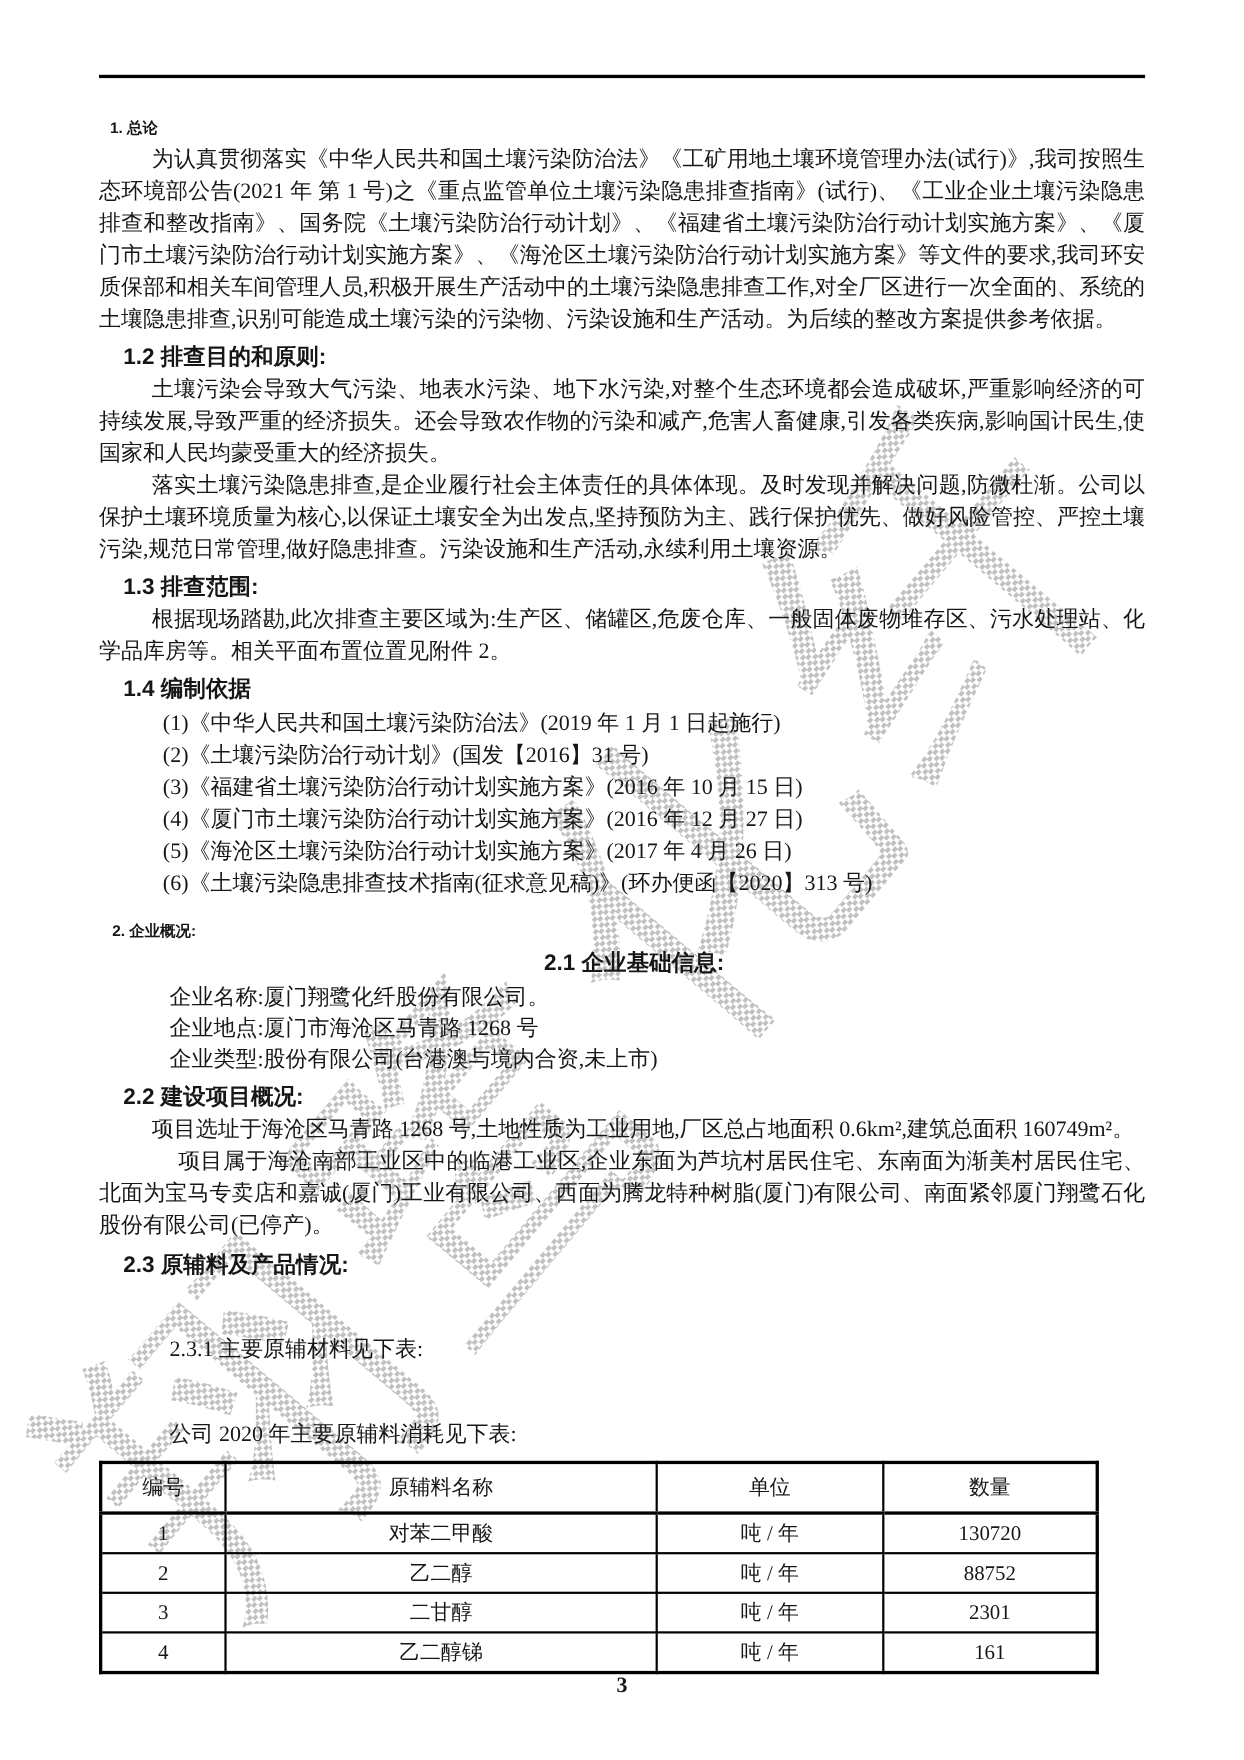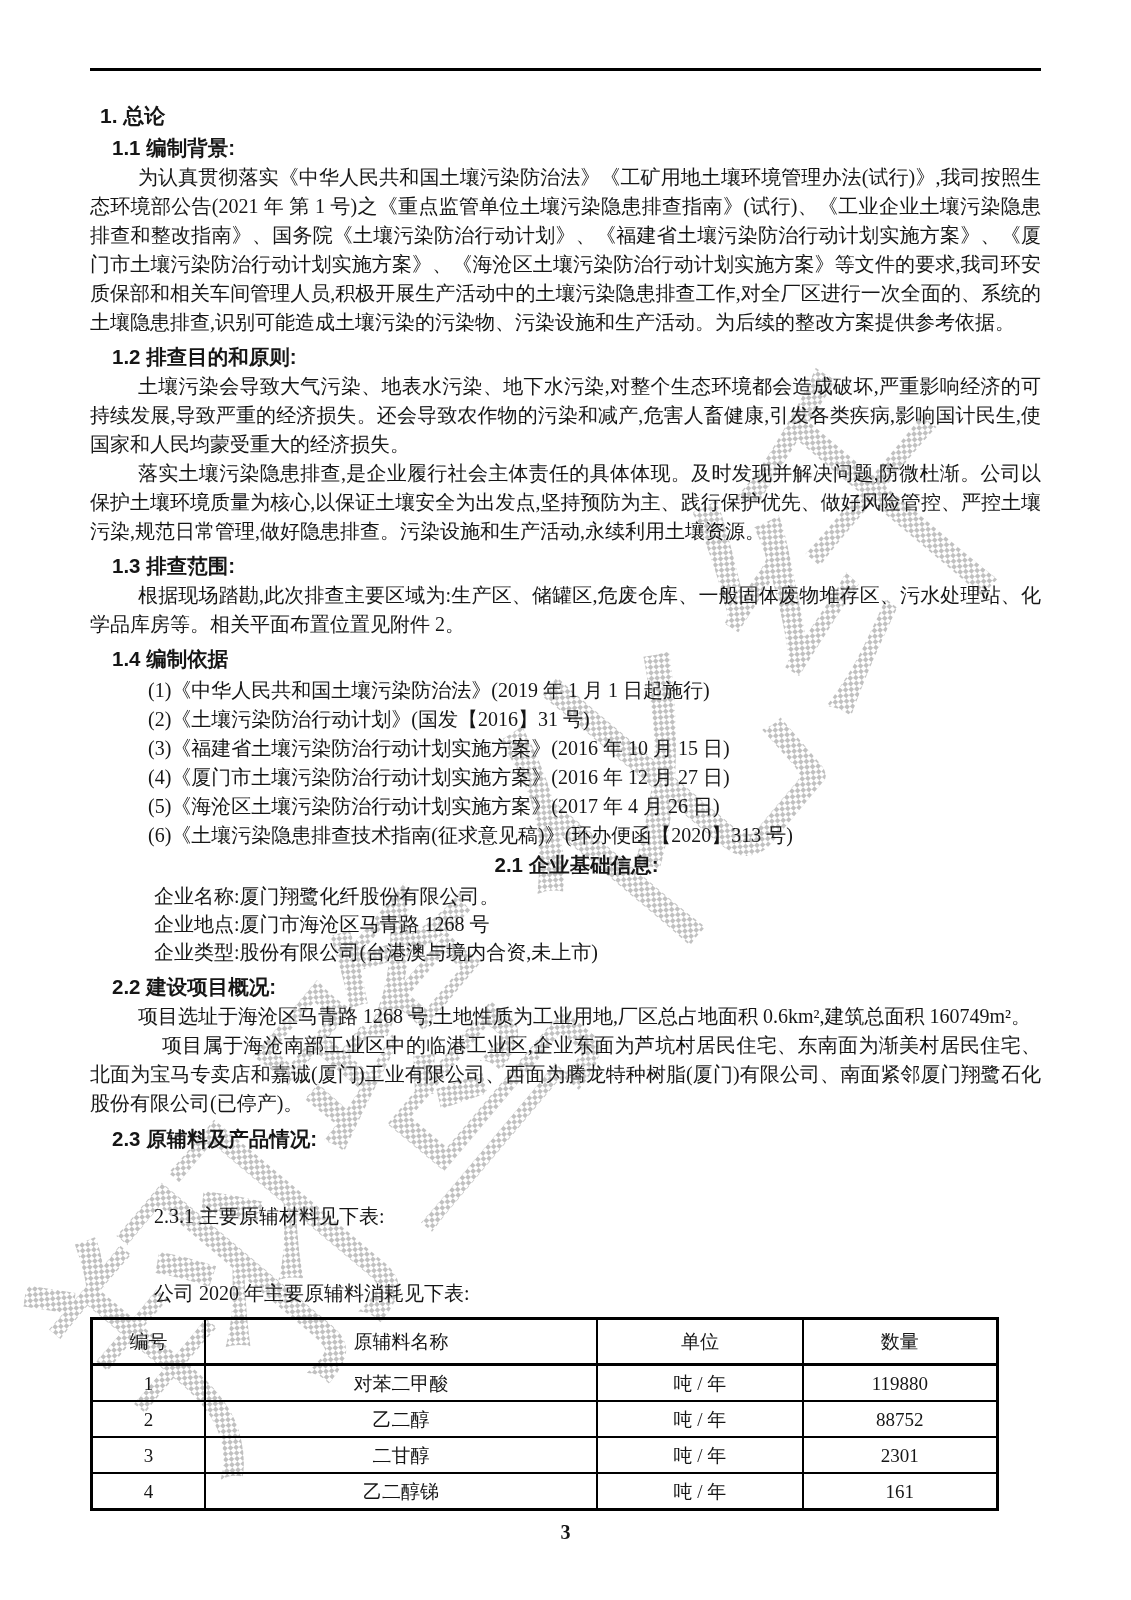--- a/index.html
+++ b/index.html
@@ -57,21 +57,21 @@
     line-height: 29px;
     text-align: justify;
     z-index: 1;
   }
 
   .h1, .h2 {
     font-family: "Liberation Sans", "DejaVu Sans", sans-serif;
     font-weight: 700;
     text-align: left;
   }
-  .h1 { font-size: 21px; line-height: 30px; }
+  .h1 { font-size: 14px; line-height: 30px; }
   .h2 { font-size: 20.5px; line-height: 30px; }
 
   .h-s1  { margin: 0 0 0 10px; }
   .h-s11 { margin: 2px 0 0 22px; }
   .h-s12 { margin: 5px 0 0 22px; }
   .h-s13 { margin: 5px 0 0 22px; }
   .h-s14 { margin: 5px 0 2px 22px; }
   .h-s2  { margin: 13px 0 0 12px; }
   .h-s21 { margin: 0 0 2px 22px; text-align: center; }
   .h-s22 { margin: 6px 0 0 22px; }
@@ -119,38 +119,38 @@
 
 <div class="page">
 
   <div class="watermark">翔鹭化纤</div>
 
   <div class="top-rule"></div>
 
   <div class="content">
 
     <div class="h1 h-s1">1. 总论</div>
-    <div class="h2 h-s11">1.1  编制背景:</div>
     <p class="para">为认真贯彻落实《中华人民共和国土壤污染防治法》《工矿用地土壤环境管理办法(试行)》,我司按照生态环境部公告(2021 年  第 1 号)之《重点监管单位土壤污染隐患排查指南》(试行)、《工业企业土壤污染隐患排查和整改指南》、国务院《土壤污染防治行动计划》、《福建省土壤污染防治行动计划实施方案》、《厦门市土壤污染防治行动计划实施方案》、《海沧区土壤污染防治行动计划实施方案》等文件的要求,我司环安质保部和相关车间管理人员,积极开展生产活动中的土壤污染隐患排查工作,对全厂区进行一次全面的、系统的土壤隐患排查,识别可能造成土壤污染的污染物、污染设施和生产活动。为后续的整改方案提供参考依据。</p>
 
     <div class="h2 h-s12">1.2 排查目的和原则:</div>
     <p class="para">土壤污染会导致大气污染、地表水污染、地下水污染,对整个生态环境都会造成破坏,严重影响经济的可持续发展,导致严重的经济损失。还会导致农作物的污染和减产,危害人畜健康,引发各类疾病,影响国计民生,使国家和人民均蒙受重大的经济损失。</p>
     <p class="para">落实土壤污染隐患排查,是企业履行社会主体责任的具体体现。及时发现并解决问题,防微杜渐。公司以保护土壤环境质量为核心,以保证土壤安全为出发点,坚持预防为主、践行保护优先、做好风险管控、严控土壤污染,规范日常管理,做好隐患排查。污染设施和生产活动,永续利用土壤资源。</p>
 
     <div class="h2 h-s13">1.3 排查范围:</div>
     <p class="para">根据现场踏勘,此次排查主要区域为:生产区、储罐区,危废仓库、一般固体废物堆存区、污水处理站、化学品库房等。相关平面布置位置见附件 2。</p>
 
     <div class="h2 h-s14">1.4 编制依据</div>
     <div class="ref-item">(1)《中华人民共和国土壤污染防治法》(2019 年 1 月 1 日起施行)</div>
     <div class="ref-item">(2)《土壤污染防治行动计划》(国发【2016】31 号)</div>
     <div class="ref-item">(3)《福建省土壤污染防治行动计划实施方案》(2016 年 10 月 15 日)</div>
     <div class="ref-item">(4)《厦门市土壤污染防治行动计划实施方案》(2016 年 12 月 27 日)</div>
     <div class="ref-item">(5)《海沧区土壤污染防治行动计划实施方案》(2017 年 4 月 26 日)</div>
     <div class="ref-item">(6)《土壤污染隐患排查技术指南(征求意见稿)》(环办便函【2020】313 号)</div>
 
+    <div class="h1 h-s2">2. 企业概况:</div>
 
     <div class="h2 h-s21">2.1  企业基础信息:</div>
     <div class="info-line">企业名称:厦门翔鹭化纤股份有限公司。</div>
     <div class="info-line">企业地点:厦门市海沧区马青路 1268 号</div>
     <div class="info-line">企业类型:股份有限公司(台港澳与境内合资,未上市)</div>
 
     <div class="h2 h-s22">2.2  建设项目概况:</div>
     <p class="para">项目选址于海沧区马青路 1268 号,土地性质为工业用地,厂区总占地面积 0.6km²,建筑总面积 160749m²。</p>
     <p class="para para-deep">项目属于海沧南部工业区中的临港工业区,企业东面为芦坑村居民住宅、东南面为渐美村居民住宅、北面为宝马专卖店和嘉诚(厦门)工业有限公司、西面为腾龙特种树脂(厦门)有限公司、南面紧邻厦门翔鹭石化股份有限公司(已停产)。</p>
 
@@ -171,21 +171,21 @@
           <th>原辅料名称</th>
           <th>单位</th>
           <th>数量</th>
         </tr>
       </thead>
       <tbody>
         <tr>
           <td>1</td>
           <td>对苯二甲酸</td>
           <td>吨 / 年</td>
-          <td>119880</td>
+          <td>130720</td>
         </tr>
         <tr>
           <td>2</td>
           <td>乙二醇</td>
           <td>吨 / 年</td>
           <td>88752</td>
         </tr>
         <tr>
           <td>3</td>
           <td>二甘醇</td>

